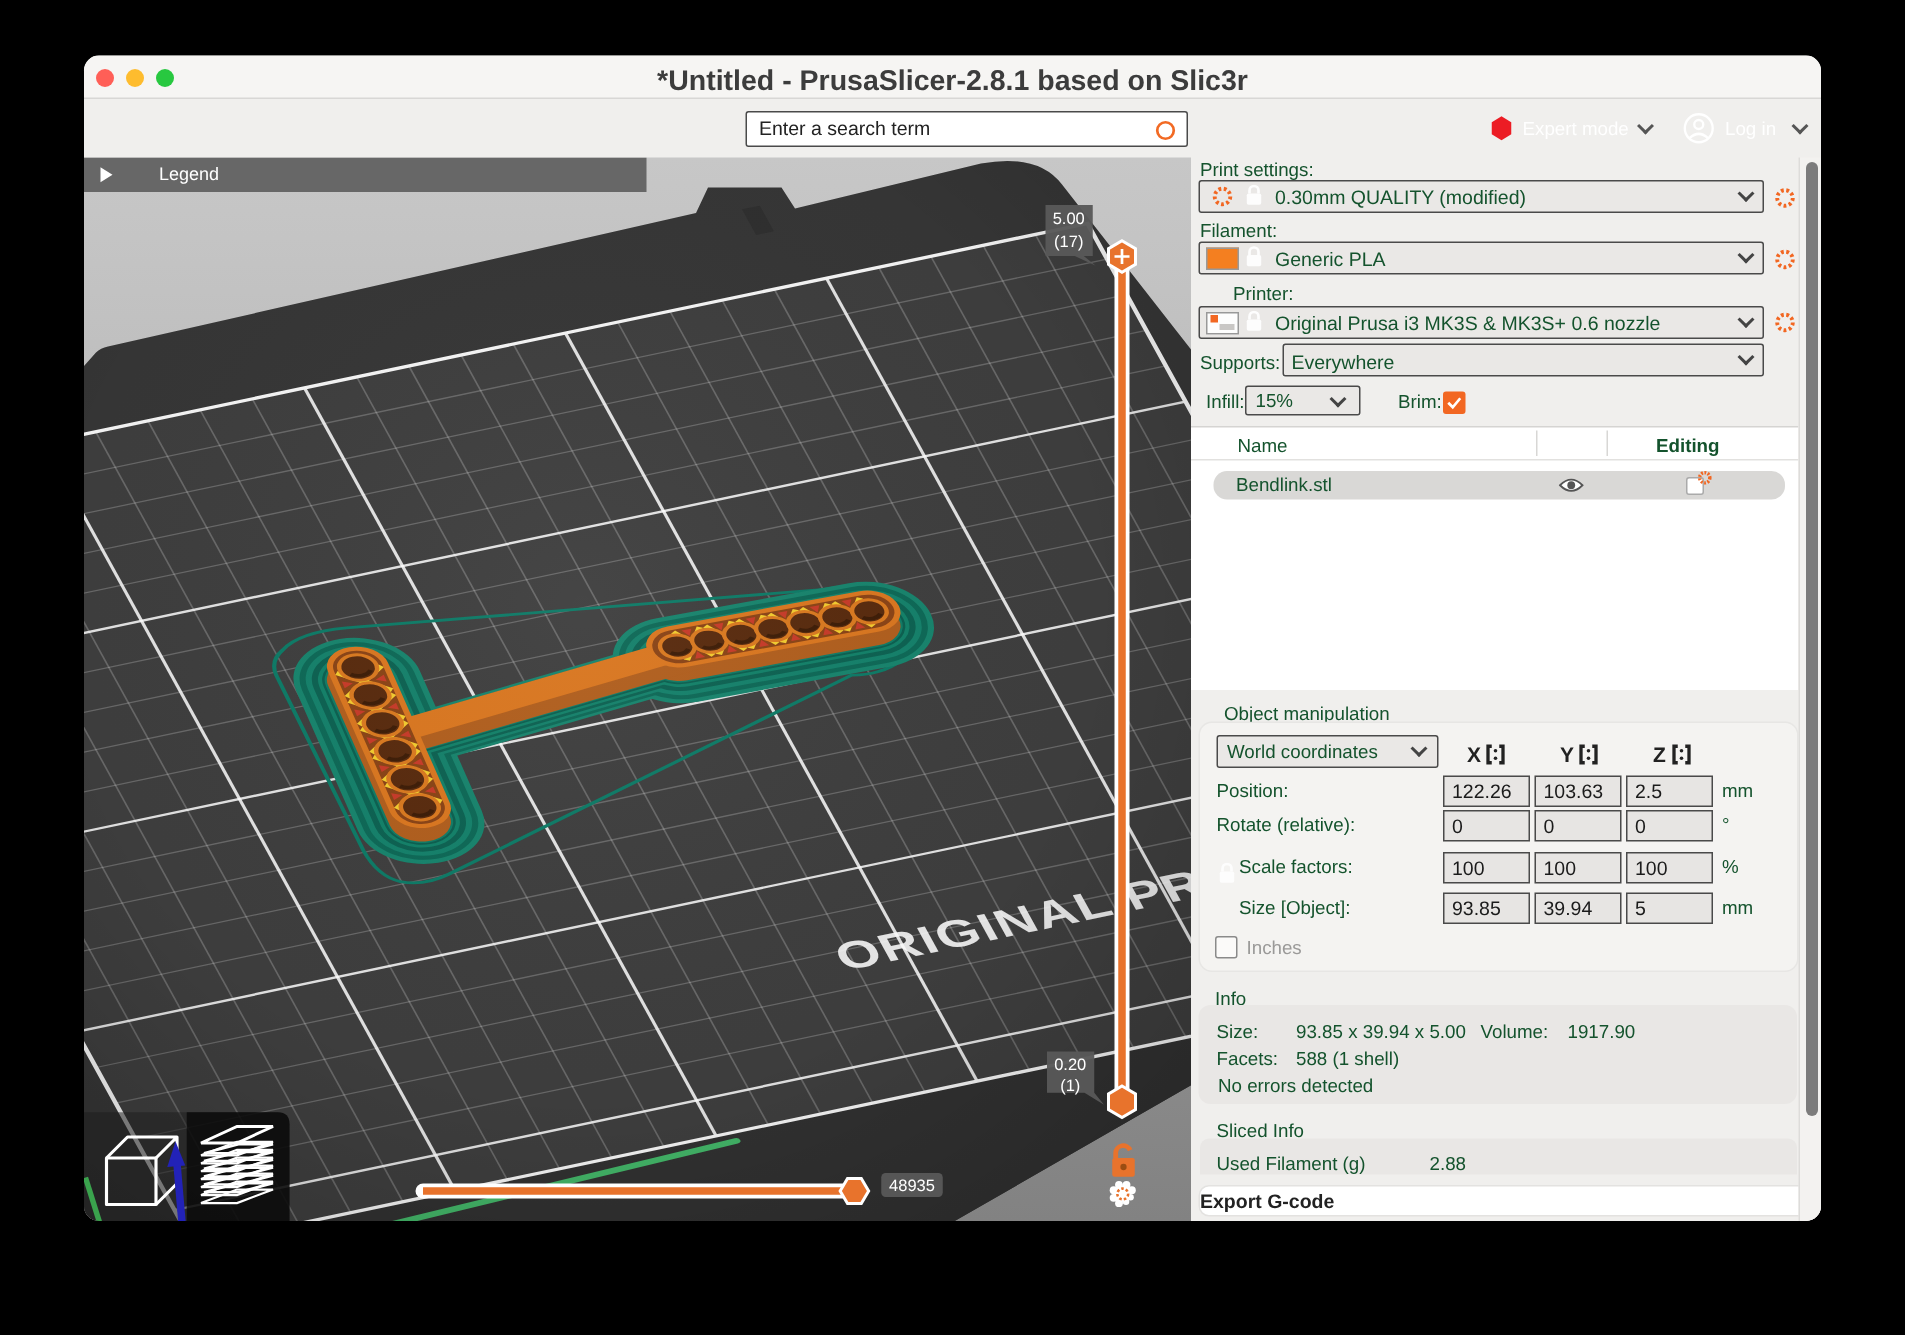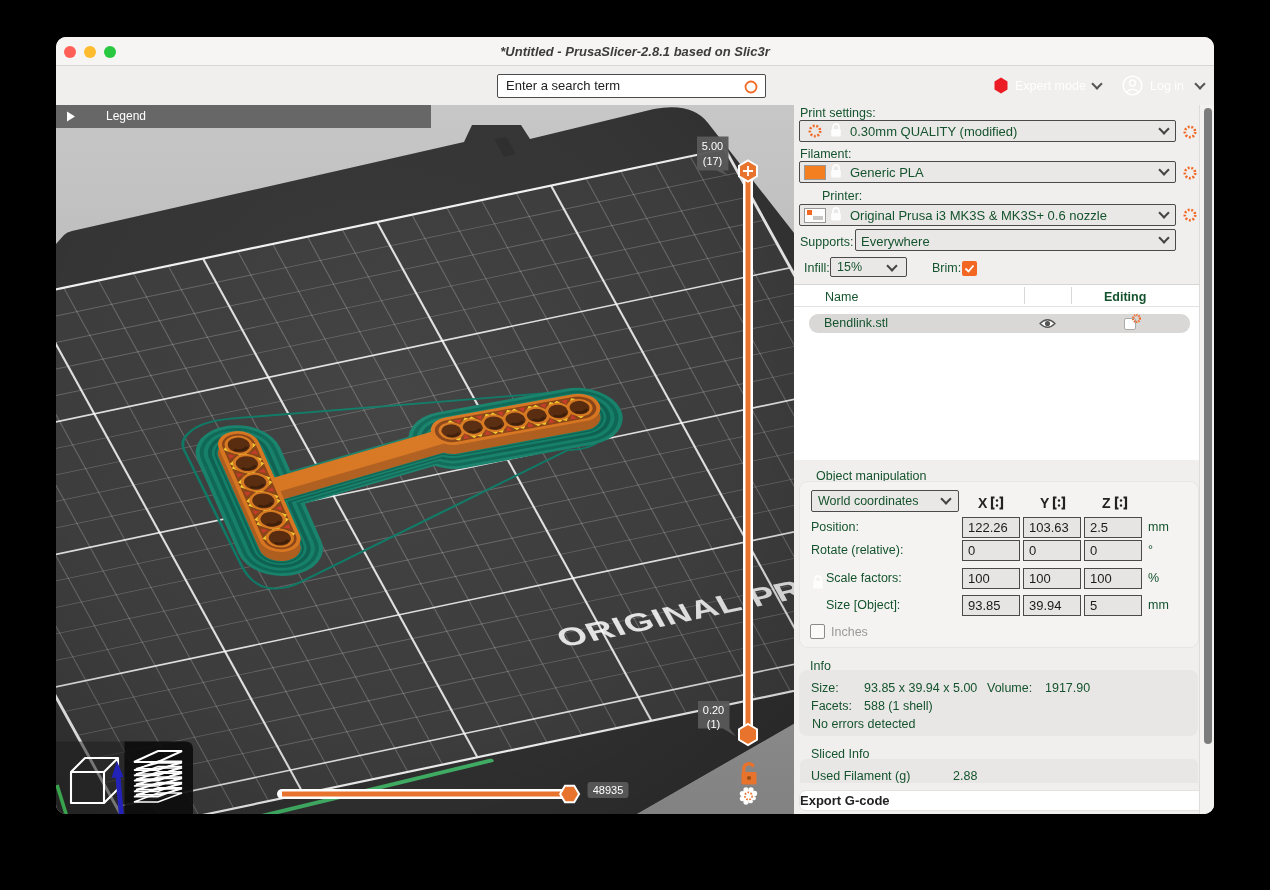--- a/index.html
+++ b/index.html
@@ -6,29 +6,29 @@
   html,body { width:1270px; height:890px; background:#000; overflow:hidden;
     font-family:"Liberation Sans", sans-serif; }
   #win { position:absolute; left:56px; top:37px; width:1158px; height:777px;
     border-radius:10px; overflow:hidden; background:#f0efed; }
   .abs { position:absolute; }
   
   #titlebar { position:absolute; left:0; top:0; width:1158px; height:29px;
     background:#f6f5f3; border-bottom:1px solid #d8d7d5; }
   .tl { position:absolute; top:9px; width:12px; height:12px; border-radius:6px; }
   #title { position:absolute; top:7px; width:100%; text-align:center;
-    font-size:13px; font-weight:bold; color:#3c3c3c;font-style:italic; }
+    font-size:19px; font-weight:bold; color:#3c3c3c; }
   
   #tabbar { position:absolute; left:0; top:30px; width:1158px; height:38px; background:#ebeae8; }
   #platertab { position:absolute; left:13px; top:5px; width:62px; height:29px;
     background:#fff; border-radius:7px; font-size:13px; color:#333;
     text-align:center; line-height:29px; }
   .ghosttab { position:absolute; top:0; height:38px; line-height:38px; font-size:13px; font-weight:bold;
     color:rgba(255,255,255,0.93); text-align:center; }
-  #search { position:absolute; left:441px; top:37px; width:269px; height:24px;
+  #search { position:absolute; left:441px; top:37px; width:295px; height:24px;
     background:#fff; border:1px solid #4a4a4a; border-radius:2px;
     font-size:13px; color:#222; line-height:22px; padding-left:8px; }
   .chev { display:inline-block; width:8px; height:8px; border-right:2px solid #555;
     border-bottom:2px solid #555; transform:rotate(45deg); }
   
   #panel { position:absolute; left:738px; top:68px; width:420px; height:709px; background:#f0efed; }
   .plabel { position:absolute; font-size:12.5px; color:#14532d; white-space:nowrap; }
   .dd { position:absolute; background:#eae8e6; border:1px solid #4a4a4a; border-radius:2px;
     font-size:13px; color:#1b1b1b; }
   .field { position:absolute; background:#e7e5e3; border:1px solid #4a4a4a;

